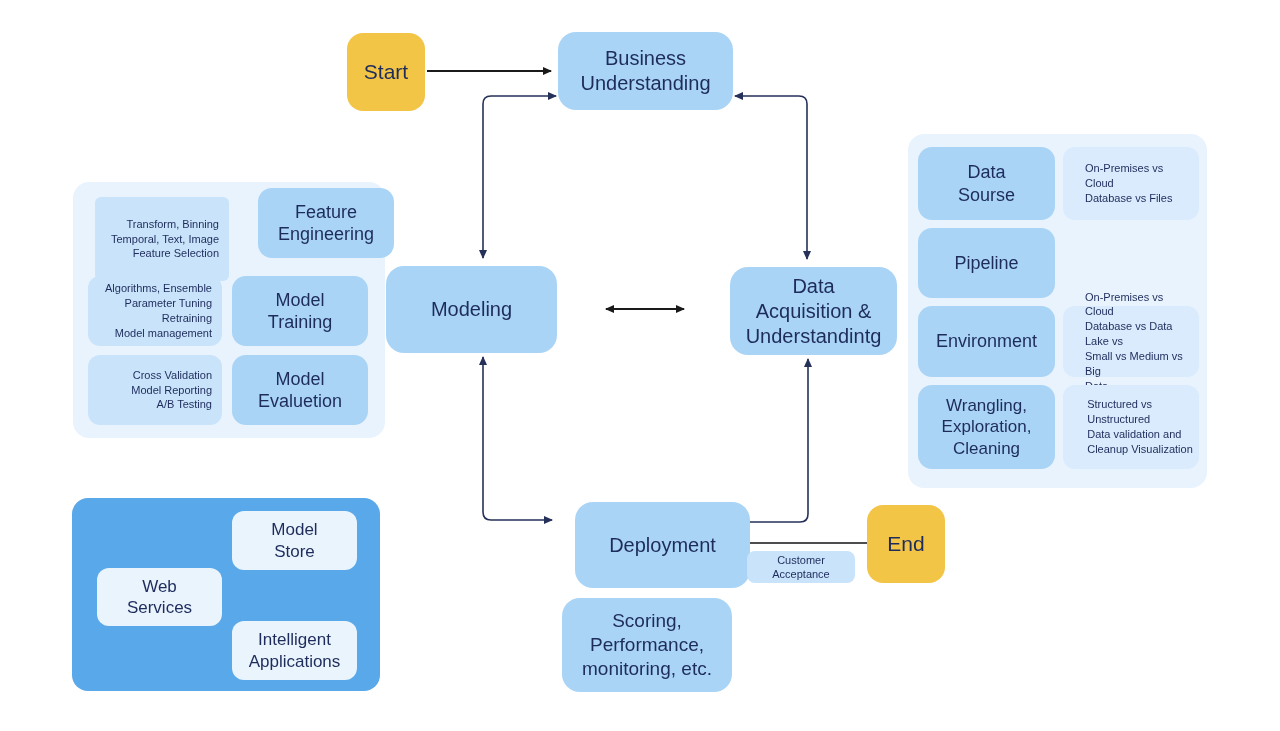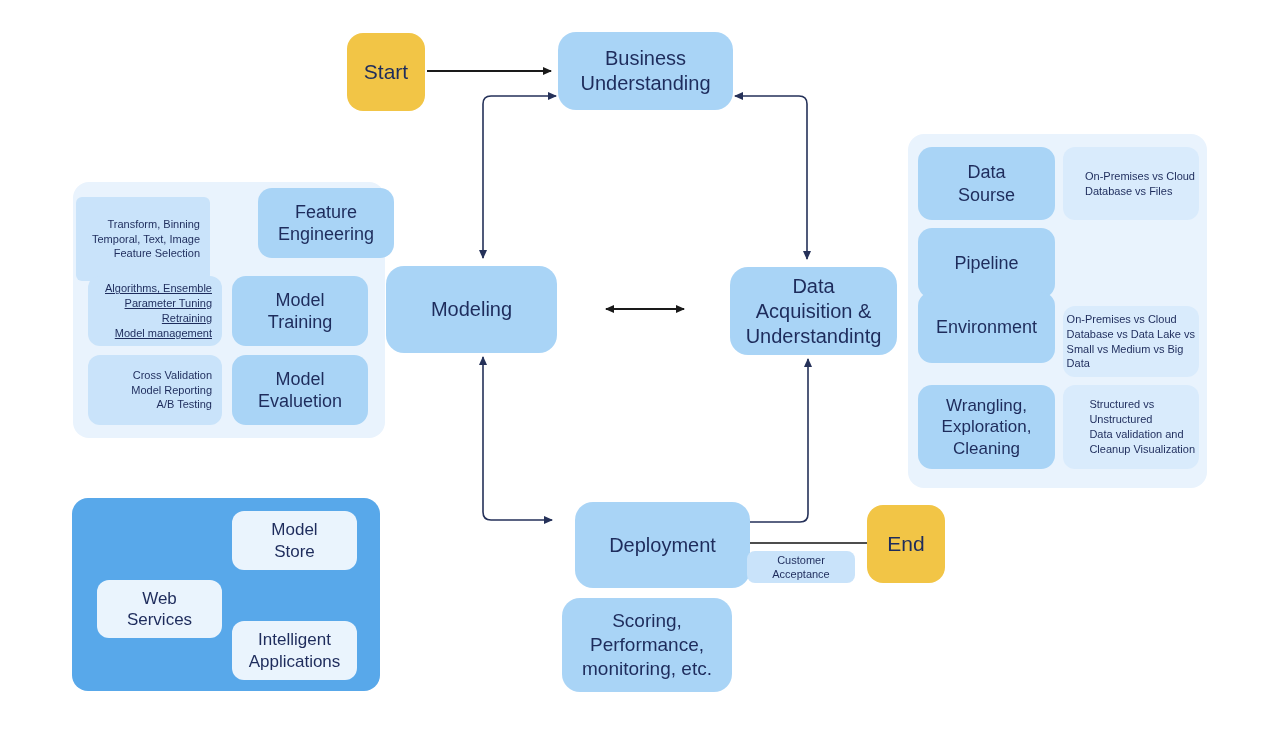--- a/index.html
+++ b/index.html
@@ -21,21 +21,21 @@
   .box{position:absolute;display:flex;align-items:center;justify-content:center;
        color:var(--text-navy);text-align:center;box-sizing:border-box;}
   .box span{white-space:pre-line;}
   .node{background:var(--node-blue);border-radius:18px;font-size:20px;line-height:1.25;}
   .yellow{background:var(--accent-yellow);border-radius:16px;font-size:21px;}
   .panel{position:absolute;border-radius:16px;background:var(--panel-blue);}
   .panel-dark{position:absolute;border-radius:16px;background:var(--deployment-panel-blue);}
   .detail-box{background:var(--light-blue-box);border-radius:12px;font-size:11px;
               line-height:1.35;justify-content:flex-end;text-align:right;padding:6px 10px;}
   .desc-box{background:var(--desc-blue-box);border-radius:12px;font-size:11px;
-            line-height:1.35;justify-content:flex-end;text-align:left;padding:6px 4px 6px 0;}
+            line-height:1.35;justify-content:center;text-align:left;padding:6px 4px 6px 22px;}
   .label-box{background:var(--node-blue);border-radius:14px;font-size:18px;line-height:1.25;}
   .label-box.sm{font-size:17px;}
   .inner-box{background:var(--inner-light-box);border-radius:12px;font-size:17px;line-height:1.25;}
   .ca-box{background:var(--light-blue-box);border-radius:8px;font-size:11px;line-height:1.3;}
 </style>
 </head>
 <body>
 
 <div class="canvas">
 
@@ -90,30 +90,30 @@
   <div class="box yellow" style="left:867px;top:505px;width:78px;height:78px;text-align:right;">
     <span>End</span>
   </div>
   <div class="box node" style="left:562px;top:598px;width:170px;height:94px;font-size:19px;">
     <span>Scoring,
 Performance,
 monitoring, etc.</span>
   </div>
 
   <div class="panel" style="left:73px;top:182px;width:312px;height:256px;"></div>
-  <div class="box detail-box" style="left:76px;top:197px;width:134px;height:84px;border-radius:6px;">
+  <div class="box detail-box" style="left:95px;top:197px;width:134px;height:84px;border-radius:6px;">
     <span>Transform, Binning
 Temporal, Text, Image
 Feature Selection</span>
   </div>
   <div class="box label-box" style="left:232px;top:188px;width:136px;height:70px;margin-left:26px;">
     <span>Feature
 Engineering</span>
   </div>
-  <div class="box detail-box" style="left:88px;top:276px;width:134px;height:70px;text-decoration:underline;">
+  <div class="box detail-box" style="left:88px;top:276px;width:134px;height:70px;">
     <span>Algorithms, Ensemble
 Parameter Tuning
 Retraining
 Model management</span>
   </div>
   <div class="box label-box" style="left:232px;top:276px;width:136px;height:70px;">
     <span>Model
 Training</span>
   </div>
   <div class="box detail-box" style="left:88px;top:355px;width:134px;height:70px;padding-left:19px;">
@@ -131,21 +131,21 @@
     <span>Data
 Sourse</span>
   </div>
   <div class="box desc-box" style="left:1063px;top:147px;width:136px;height:73px;">
     <span>On-Premises vs Cloud
 Database vs Files</span>
   </div>
   <div class="box label-box" style="left:918px;top:228px;width:137px;height:70px;">
     <span>Pipeline</span>
   </div>
-  <div class="box label-box" style="left:918px;top:292px;width:137px;height:71px;">
+  <div class="box label-box" style="left:918px;top:306px;width:137px;height:71px;">
     <span>Environment</span>
   </div>
   <div class="box desc-box" style="left:1063px;top:306px;width:136px;height:71px;">
     <span>On-Premises vs Cloud
 Database vs Data Lake vs
 Small vs Medium vs Big
 Data</span>
   </div>
   <div class="box label-box sm" style="left:918px;top:385px;width:137px;height:84px;">
     <span>Wrangling,
@@ -157,21 +157,21 @@
 Unstructured
 Data validation and
 Cleanup Visualization</span>
   </div>
 
   <div class="panel-dark" style="left:72px;top:498px;width:308px;height:193px;"></div>
   <div class="box inner-box" style="left:232px;top:511px;width:125px;height:59px;">
     <span>Model
 Store</span>
   </div>
-  <div class="box inner-box" style="left:97px;top:568px;width:125px;height:58px;margin-top:12px;">
+  <div class="box inner-box" style="left:97px;top:568px;width:125px;height:58px;">
     <span>Web
 Services</span>
   </div>
   <div class="box inner-box" style="left:232px;top:621px;width:125px;height:59px;">
     <span>Intelligent
 Applications</span>
   </div>
 
 </div>
 

